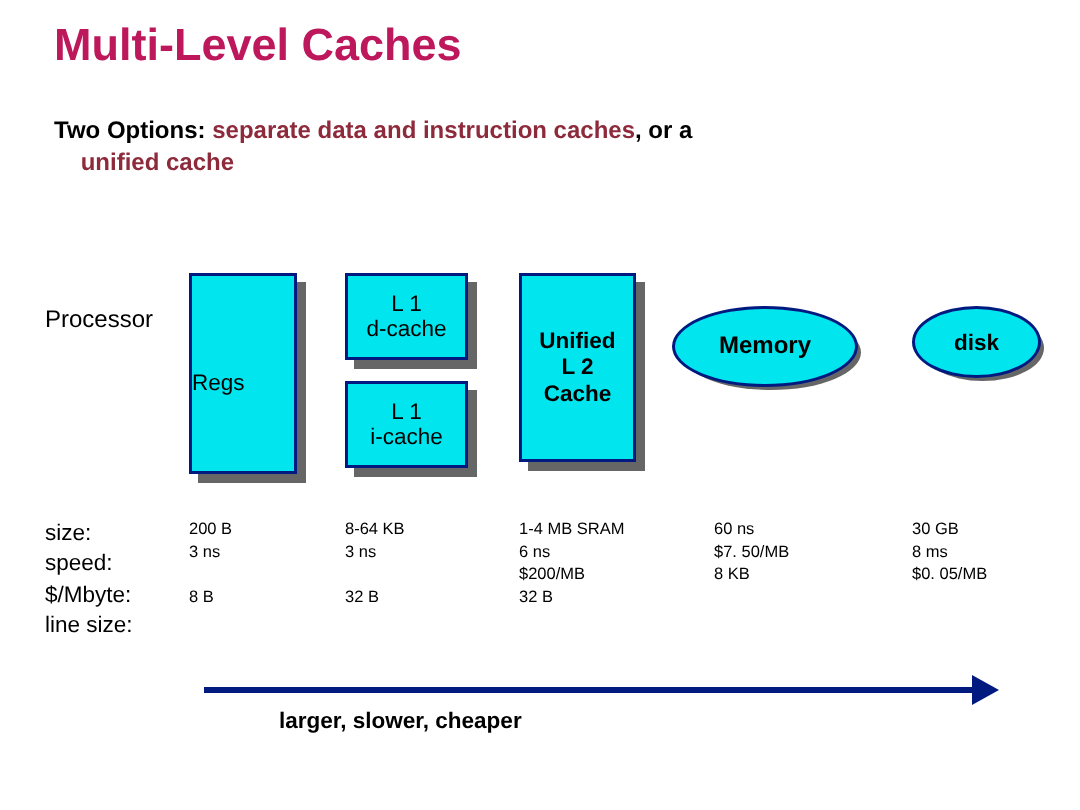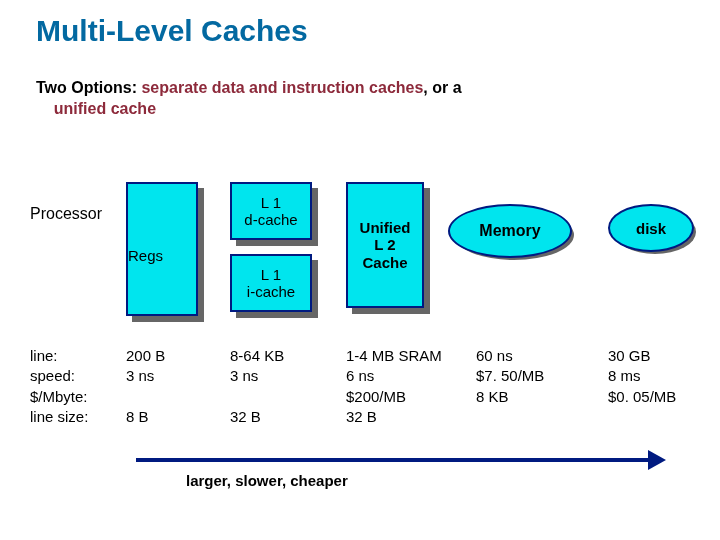--- a/index.html
+++ b/index.html
@@ -10,21 +10,21 @@
     font-family: Arial, Helvetica, sans-serif;
     background: #fff;
     position: relative;
     overflow: hidden;
   }
   .title {
     position: absolute;
     left: 36px; top: 14px;
     font-size: 30px;
     font-weight: 700;
-    color: #0369a1;
+    color: #be185d;
   }
   .subtitle {
     position: absolute;
     left: 36px; top: 78px;
     width: 640px;
     font-size: 16px;
     font-weight: 700;
     color: #000;
     line-height: 1.3;
   }
@@ -83,21 +83,21 @@
     position:absolute; left:608px; top:204px; width:82px; height:44px;
     background:#00e5ee; border:2px solid #001a80; border-radius:50%;
     display:flex; align-items:center; justify-content:center;
     font-size:15px; font-weight:700;
   }
   
   .row-labels {
     position:absolute; left:30px; top:346px; width:90px;
     font-size:15px; line-height:1.35;
   }
-  .col { position:absolute; top:346px; font-size:15px; line-height:1.35; }
+  .col { position:absolute; top:346px; font-size:11px; line-height:1.35; }
   .c-regs { left:126px; width:100px; }
   .c-l1   { left:230px; width:100px; }
   .c-l2   { left:346px; width:130px; }
   .c-mem  { left:476px; width:130px; }
   .c-disk { left:608px; width:100px; }
   
   .arrow {
     position:absolute; left:136px; top:450px; width:530px; height:20px;
   }
   .arrow-line {
@@ -153,21 +153,21 @@
 <div class="mem">
   <span>Memory</span>
 </div>
 
 <div class="disk-shadow"></div>
 <div class="disk">
   <span>disk</span>
 </div>
 
 <div class="row-labels">
-  <div>line:</div>
+  <div>size:</div>
   <div>speed:</div>
   <div>$/Mbyte:</div>
   <div>line size:</div>
 </div>
 
 <div class="col c-regs">
   <div>200 B</div>
   <div>3 ns</div>
   <div>&nbsp;</div>
   <div>8 B</div>

